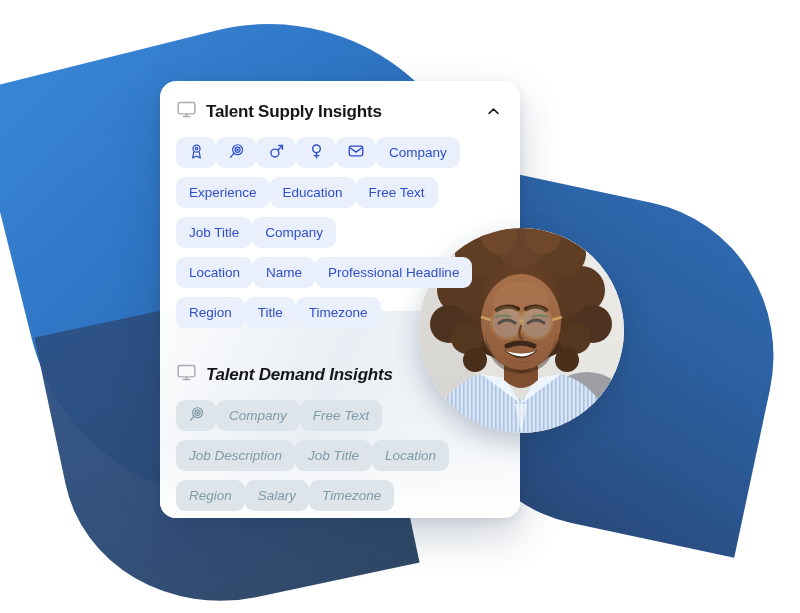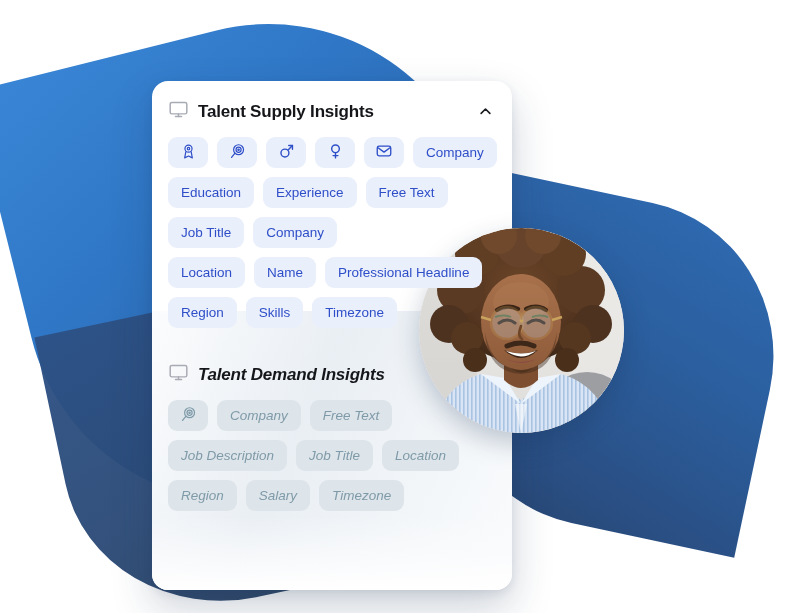--- a/index.html
+++ b/index.html
@@ -62,24 +62,24 @@
     width: 320px;
     height: 330px;
     background: linear-gradient(200deg, #2f6bb3 0%, #2b5f9f 40%, #2a4f84 78%, #27456f 100%);
     transform: rotate(12deg);
     border-radius: 0 48% 0 48%;
   }
 
   
   #card {
     position: absolute;
-    left: 152px;
+    left: 160px;
     top: 81px;
     width: 360px;
-    height: 509px;
+    height: 437px;
     background: #ffffff;
     border-radius: 16px;
     box-shadow: 0 18px 40px rgba(28, 48, 84, .22), 0 3px 10px rgba(28, 48, 84, .10);
     overflow: hidden;
   }
 
   
   #card-sheen {
     position: absolute;
     left: -40px;
@@ -130,21 +130,20 @@
     justify-content: center;
     width: 22px;
     height: 22px;
     cursor: pointer;
   }
 
   
   .chip-rows { display: flex; flex-direction: column; gap: 9px; }
   .chip-row {
     display: flex;
-    gap: 9px;
     flex-wrap: nowrap;
   }
 
   .chip {
     display: inline-flex;
     align-items: center;
     justify-content: center;
     height: 31px;
     padding: 0 13px;
     border-radius: 9px;
@@ -272,39 +271,39 @@
                   <rect x="3" y="5.5" width="18" height="13" rx="2.4"></rect>
                   <polyline points="4.5 8 12 13.5 19.5 8"></polyline>
                 </svg>
               </span>
             </div>
 
             <div class="chip">Company</div>
           </div>
 
           <div class="chip-row">
+            <div class="chip">Experience</div>
             <div class="chip">Education</div>
-            <div class="chip">Experience</div>
             <div class="chip">Free Text</div>
           </div>
 
           <div class="chip-row">
             <div class="chip">Job Title</div>
             <div class="chip">Company</div>
           </div>
 
           <div class="chip-row">
             <div class="chip">Location</div>
             <div class="chip">Name</div>
             <div class="chip">Professional Headline</div>
           </div>
 
           <div class="chip-row">
             <div class="chip">Region</div>
-            <div class="chip">Skills</div>
+            <div class="chip">Title</div>
             <div class="chip">Timezone</div>
           </div>
 
         </div>
       </div>
 
       <div class="demand demand-block">
 
         <div class="section-header">
           <span class="monitor-icon">

